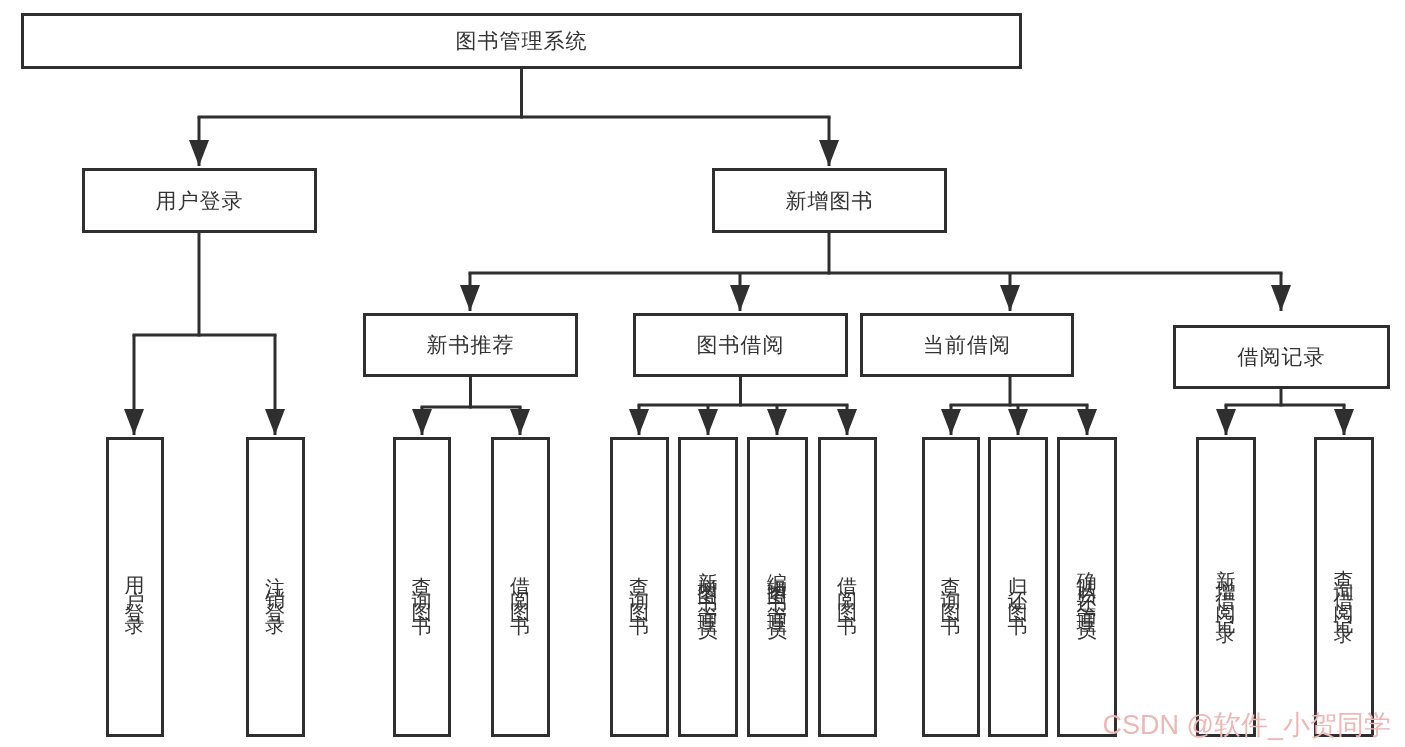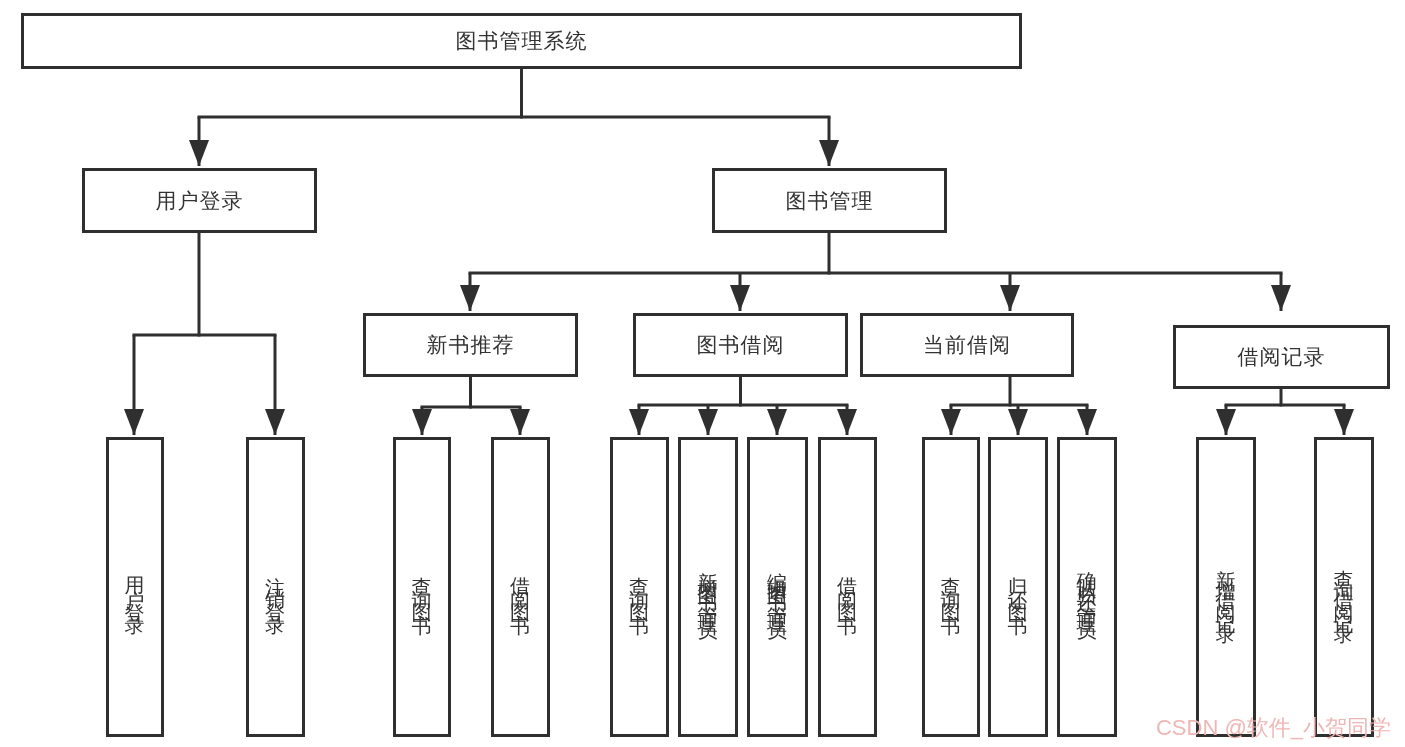--- a/index.html
+++ b/index.html
@@ -43,21 +43,21 @@
     color: #333333;
     white-space: nowrap;
   }
   .leaf.len4 span  { letter-spacing: 13px; }
   .leaf.len6 span  { letter-spacing: 11px; }
   .leaf.len10 span { letter-spacing: 7px; }
   #watermark {
     position: absolute;
     right: 14px;
     bottom: 4px;
-    font-size: 22px;
+    font-size: 27px;
     color: #eeb6b4;
     z-index: 5;
     white-space: nowrap;
   }
 </style>
 </head>
 <body>
 
 <div id="canvas">
 
@@ -112,21 +112,21 @@
   </svg>
 
   <div class="hnode" style="left:21px; top:13px; width:1001px; height:56px;">
     <span>图书管理系统</span>
   </div>
 
   <div class="hnode" style="left:82px; top:168px; width:235px; height:65px;">
     <span>用户登录</span>
   </div>
   <div class="hnode" style="left:712px; top:168px; width:235px; height:65px;">
-    <span>图书管理</span>
+    <span>新增图书</span>
   </div>
 
   <div class="hnode" style="left:633px; top:313px; width:215px; height:64px;">
     <span>图书借阅</span>
   </div>
   <div class="hnode" style="left:363px; top:313px; width:215px; height:64px;">
     <span>新书推荐</span>
   </div>
   <div class="hnode" style="left:860px; top:313px; width:214px; height:64px;">
     <span>当前借阅</span>

